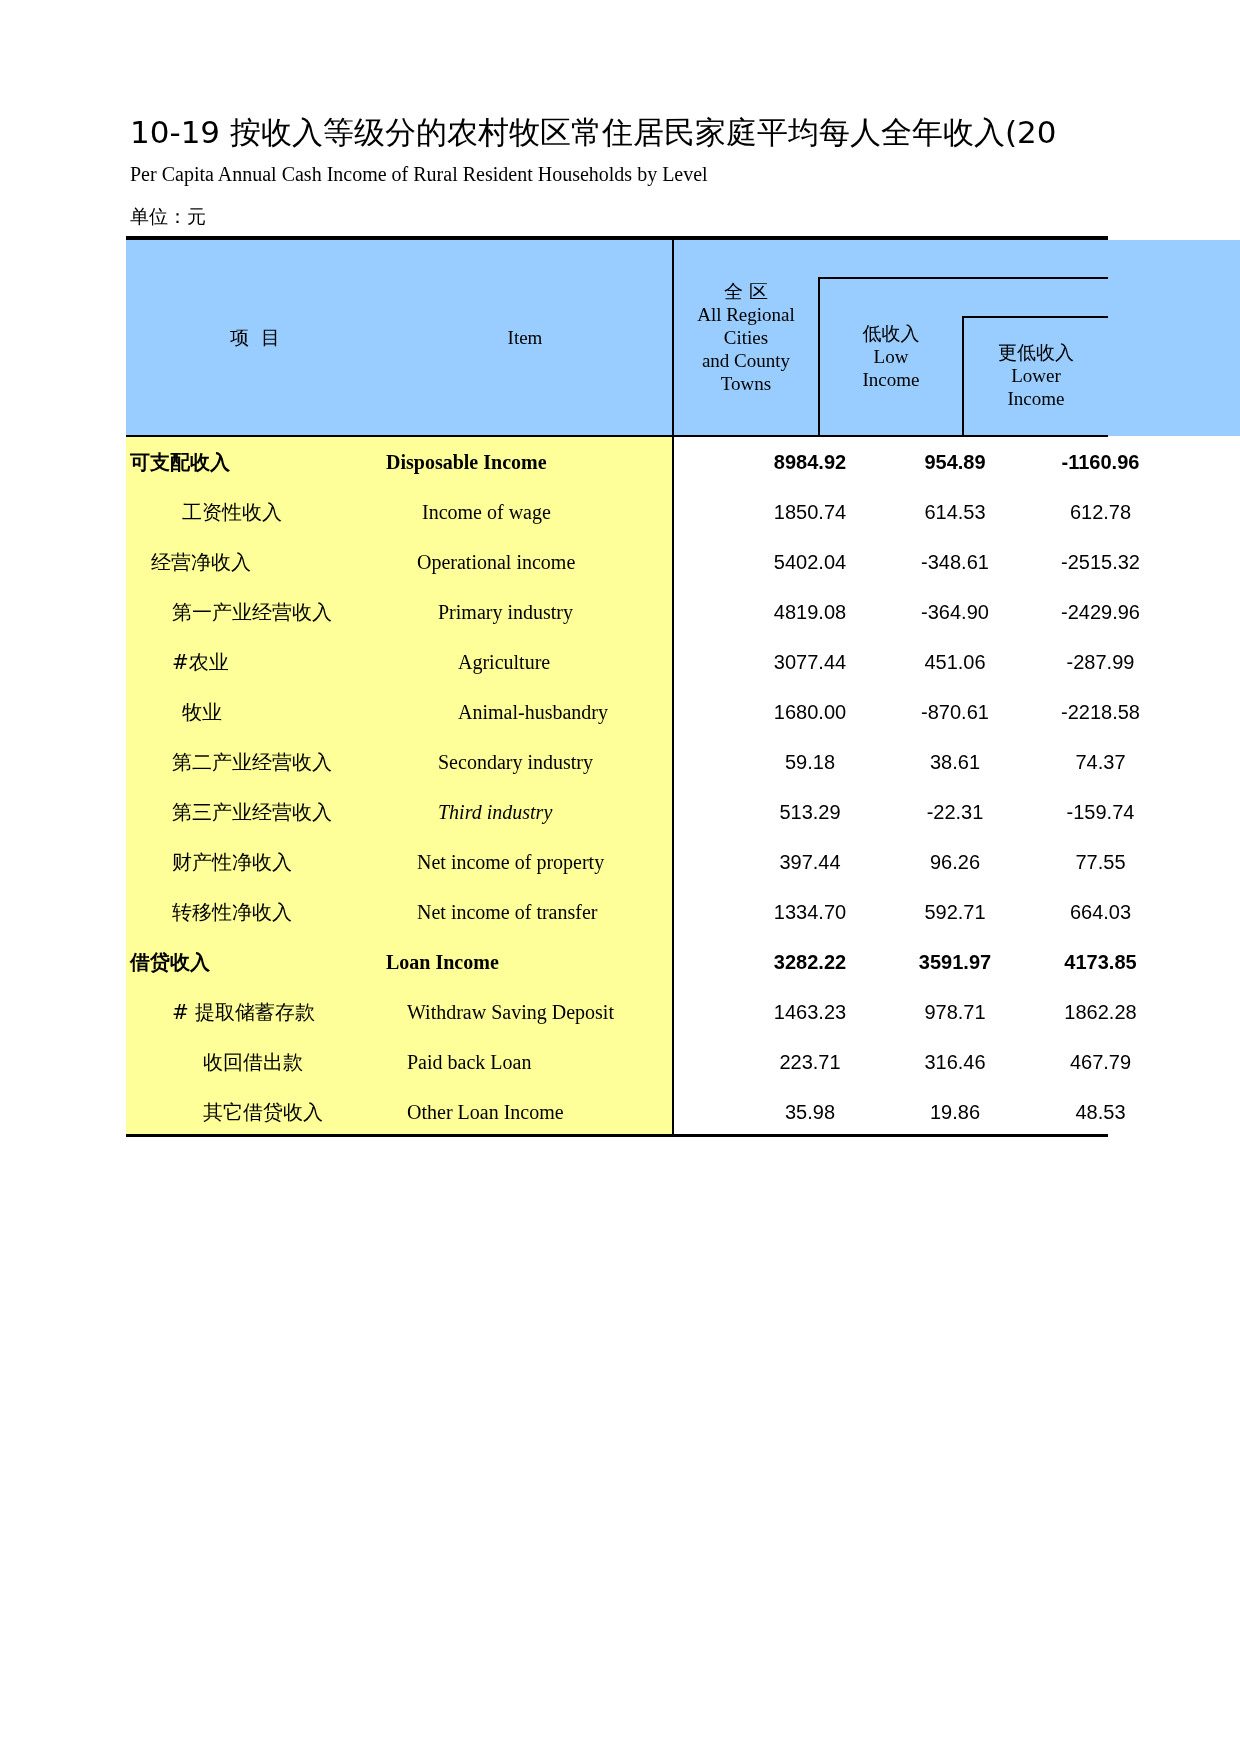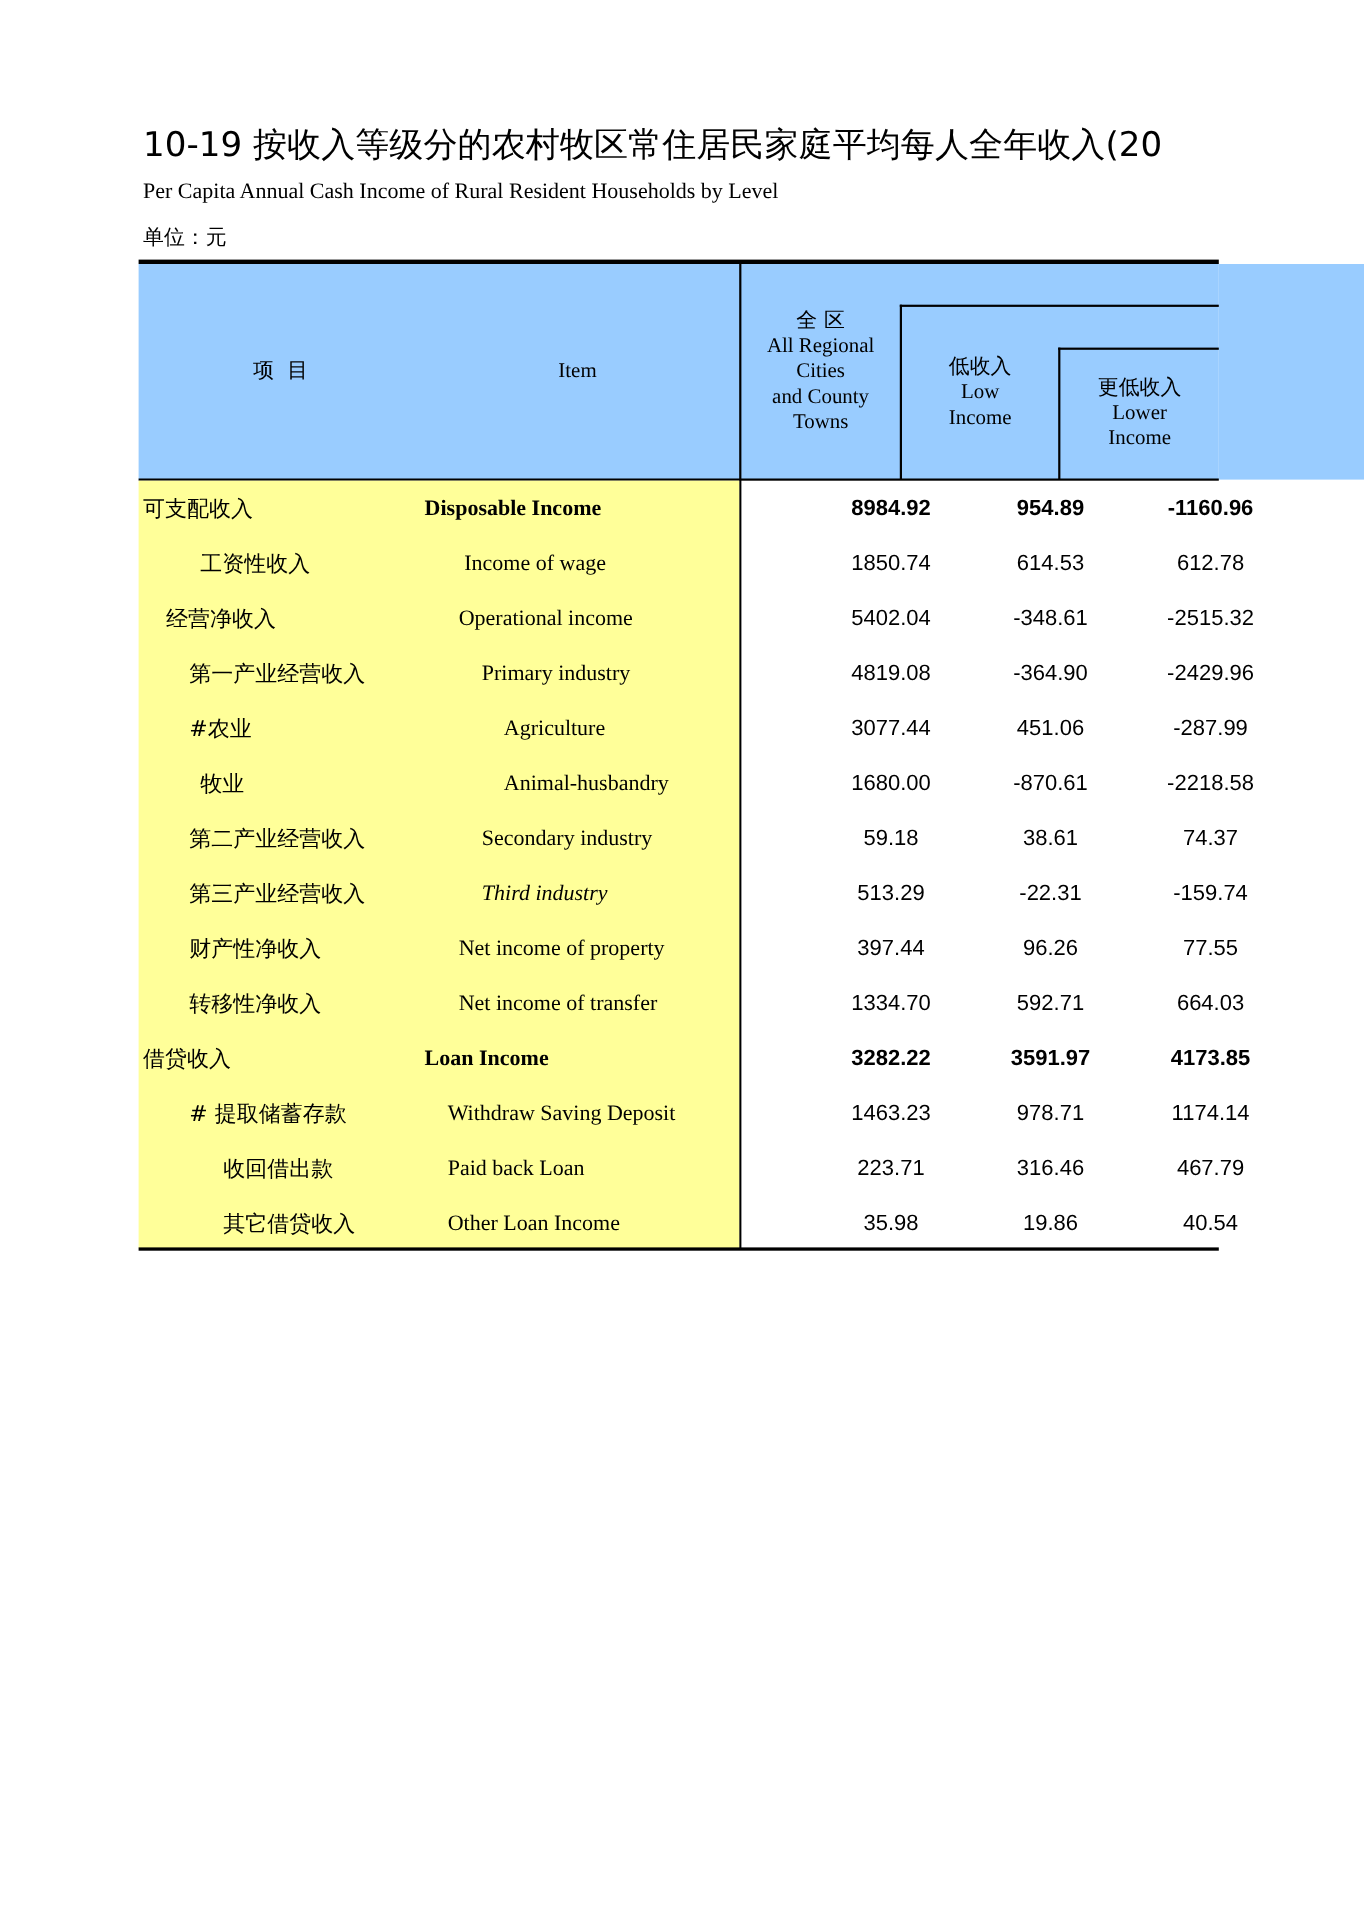--- a/index.html
+++ b/index.html
@@ -31,21 +31,21 @@
     .label-bg { position: absolute; left: 126px; top: 437px; width: 546px; height: 698px; background: #ffff99; }
     .bottom-rule { position: absolute; left: 126px; top: 1134px; width: 982px; height: 3px; background: #000; }
 
     .row { position: absolute; left: 126px; width: 982px; height: 50px; }
     .row .cn { position: absolute; top: 0; line-height: 50px; font-size: 20px;
                font-family: "DejaVu Serif", serif; white-space: nowrap; }
     .row .en { position: absolute; top: 0; line-height: 50px; font-size: 20px;
                font-family: "Liberation Serif", serif; white-space: nowrap; }
     .row .num { position: absolute; top: 0; line-height: 50px; font-size: 20px; text-align: center;
                 font-family: "Liberation Sans", sans-serif; white-space: nowrap; }
-    .row.bold .cn { font-family: "DejaVu Sans", sans-serif; font-weight: normal; }
+    .row.bold .cn { font-family: "DejaVu Sans", sans-serif; font-weight: bold; }
     .row.bold .en, .row.bold .num { font-weight: bold; }
     .n1 { left: 560px; width: 248px; }
     .n2 { left: 706px; width: 246px; }
     .n3 { left: 851px; width: 247px; }
   </style>
 </head>
 <body>
 
 <div class="title-cn">10-19 按收入等级分的农村牧区常住居民家庭平均每人全年收入(20</div>
 <div class="title-en">Per Capita Annual Cash Income of Rural  Resident Households by Level</div>
@@ -164,31 +164,31 @@
       <span class="en" style="left: 260px;">Loan Income</span>
       <span class="num n1">3282.22</span>
       <span class="num n2">3591.97</span>
       <span class="num n3">4173.85</span>
     </div>
     <div class="row" style="top: 987px;">
       <span class="cn" style="left: 46px; white-space: pre;"># 提取储蓄存款</span>
       <span class="en" style="left: 281px;">Withdraw Saving Deposit</span>
       <span class="num n1">1463.23</span>
       <span class="num n2">978.71</span>
-      <span class="num n3">1174.14</span>
+      <span class="num n3">1862.28</span>
     </div>
     <div class="row" style="top: 1037px;">
       <span class="cn" style="left: 77px; white-space: pre; text-align: center;">收回借出款</span>
       <span class="en" style="left: 281px;">Paid back Loan</span>
       <span class="num n1">223.71</span>
       <span class="num n2">316.46</span>
       <span class="num n3">467.79</span>
     </div>
     <div class="row" style="top: 1087px;">
       <span class="cn" style="left: 77px; white-space: pre;">其它借贷收入</span>
       <span class="en" style="left: 281px;">Other Loan Income</span>
       <span class="num n1">35.98</span>
       <span class="num n2">19.86</span>
-      <span class="num n3">40.54</span>
+      <span class="num n3">48.53</span>
     </div>
   </div>
 
 <div class="bottom-rule"></div>
 
 </body></html>

